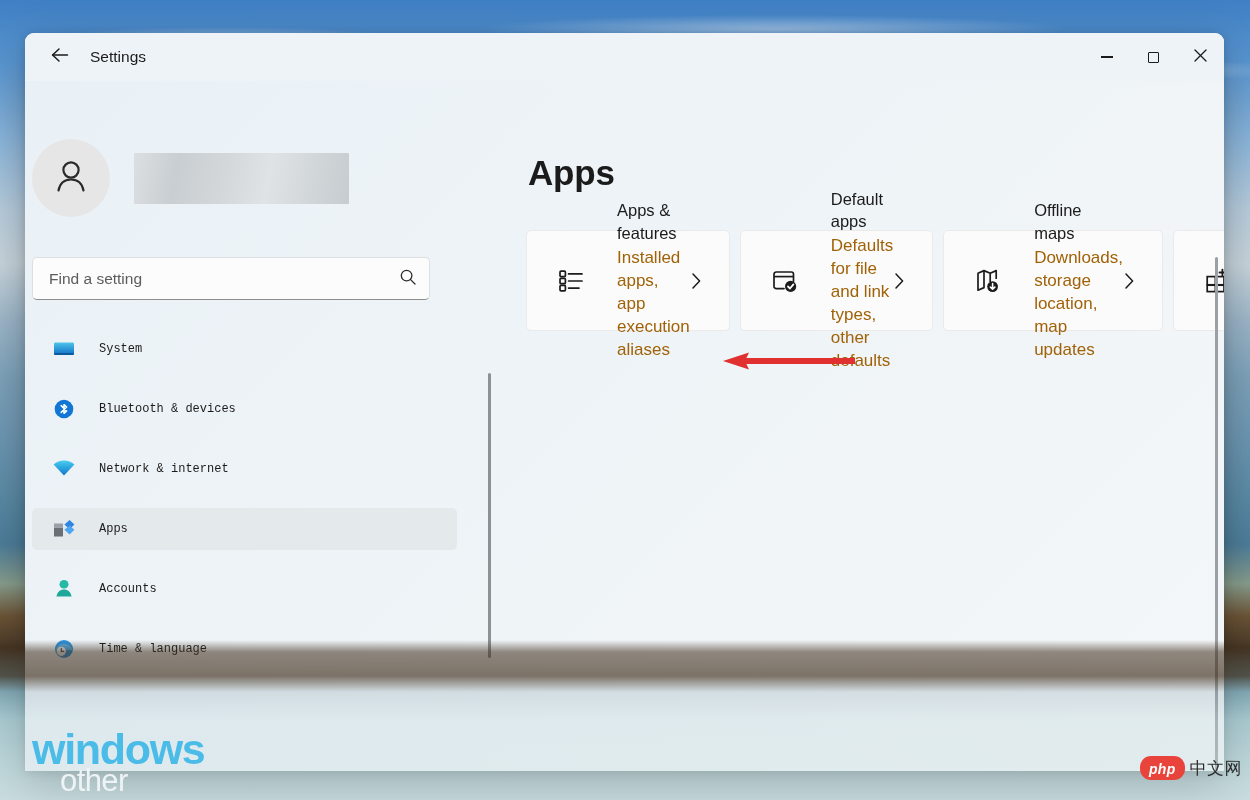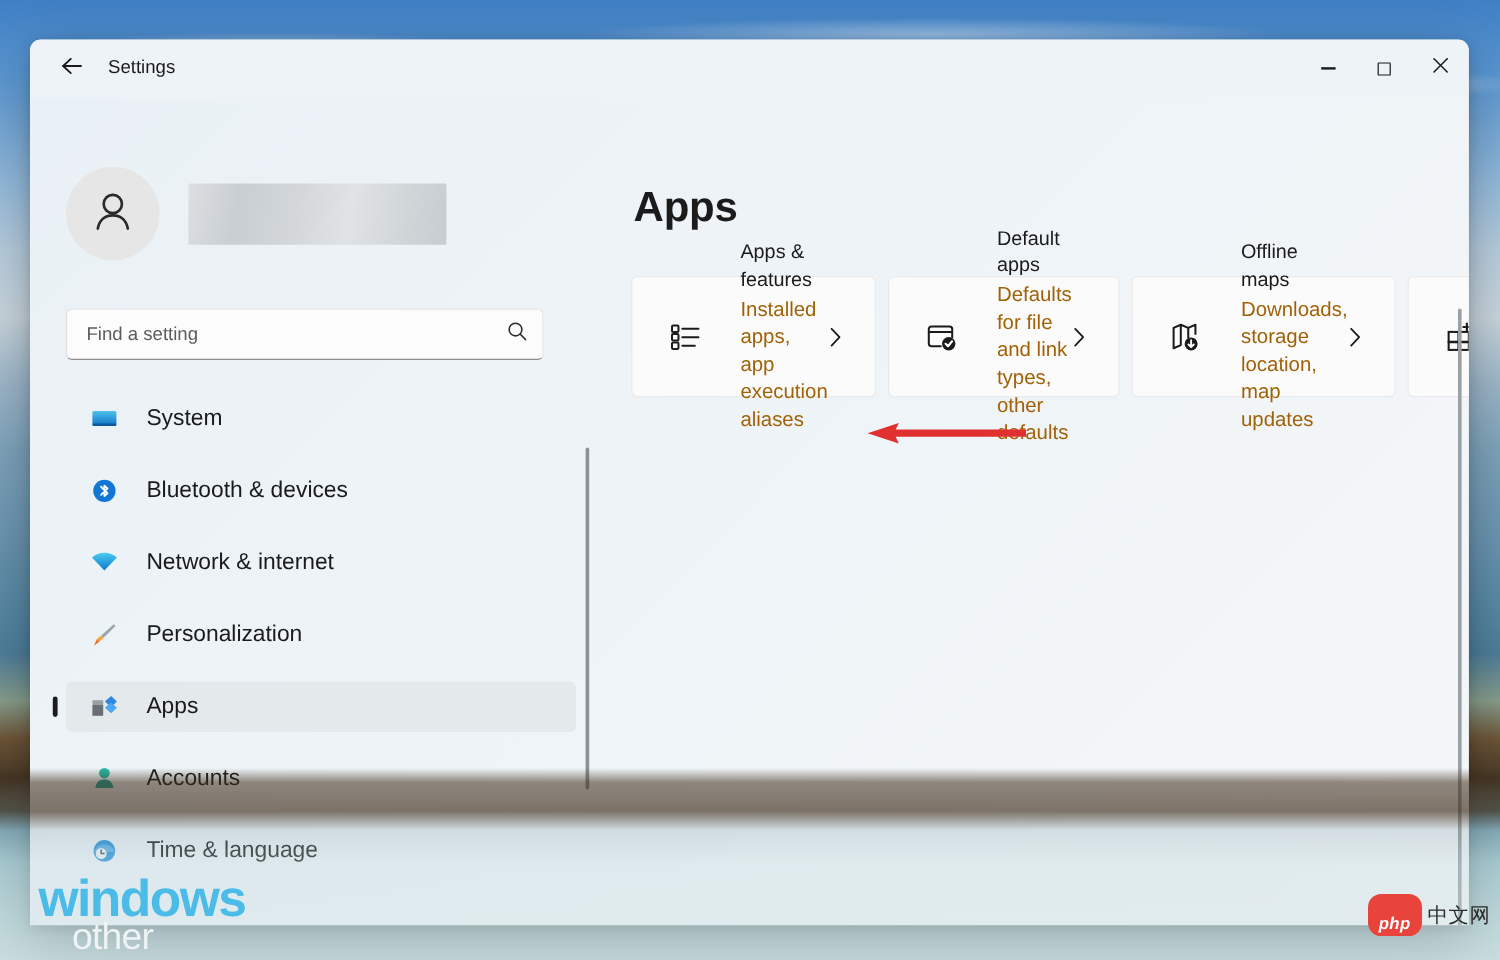--- a/index.html
+++ b/index.html
@@ -95,21 +95,21 @@
     gap: 5px;
     pointer-events: none;
     user-select: none;
   }
   #php-watermark .php-pill {
     background: #e8443c;
     color: #fff;
     font-size: 14px;
     font-weight: 700;
     font-style: italic;
-    padding: 16px 9px 3px;
+    padding: 5px 9px 3px;
     border-radius: 11px;
     letter-spacing: .3px;
   }
   #php-watermark .php-cn {
     color: #2b2b2b;
     font-size: 17px;
     letter-spacing: .5px;
   }
 
   
@@ -168,21 +168,21 @@
     display: flex;
     min-height: 0;
     background: linear-gradient(135deg, #eaf1f6 0%, #edf3f7 35%, #f1f5f8 70%, #f4f7f9 100%);
   }
 
   
   .sidebar {
     width: 478px;
     flex: 0 0 478px;
     position: relative;
-    padding-left: 30px;
+    padding-left: 7px;
     display: flex;
     flex-direction: column;
   }
 
   .profile {
     display: flex;
     align-items: center;
     margin-top: 58px;
     margin-left: 0;
   }
@@ -251,22 +251,23 @@
     border-radius: 2px;
     background: #1c1c1c;
   }
   .nav-icon {
     width: 26px; height: 22px;
     flex: 0 0 26px;
     display: flex; align-items: center; justify-content: center;
     margin-right: 22px;
   }
   .nav-label {
-    font-size: 19px;
+    font-size: 12px;
     color: #1b1b1b;
+    font-family: Liberation Mono, monospace;
   }
 
   .sidebar-scrollbar {
     position: absolute;
     left: 463px;
     top: 292px;
     width: 3px;
     height: 285px;
     border-radius: 2px;
     background: #8c9194;
@@ -454,30 +455,20 @@
                   <stop offset="0" stop-color="#48cdf0"></stop>
                       <stop offset="1" stop-color="#0f77cc"></stop>
                 </linearGradient>
                   </defs>
                 <path d="M12 16.5 L1.6 5.6 C4.5 2.9 8.1 1.6 12 1.6 C15.9 1.6 19.5 2.9 22.4 5.6 Z" fill="url(#g-wifi)"></path>
               </svg>
             </span>
             <span class="nav-label">Network &amp; internet</span>
           </div>
 
-          <div class="nav-item">
-            <span class="nav-icon">
-              <svg width="24" height="24" viewBox="0 0 24 24">
-                <path d="M19.8 3.2 L21.3 4.7 L11.3 14.4 L9.4 12.6 Z" fill="#9aa4ad"></path>
-                <path d="M9.4 12.6 L11.3 14.4 L7.8 17.8 L5.6 15.8 Z" fill="#f6a33c"></path>
-                <path d="M5.6 15.8 L7.8 17.8 L3.3 21.2 Z" fill="#e8712c"></path>
-              </svg>
-            </span>
-            <span class="nav-label">Personalization</span>
-          </div>
 
           <div class="nav-item active">
             <span class="nav-icon">
               <svg width="24" height="22" viewBox="0 0 24 22">
                 <rect x="2" y="9.5" width="9" height="9" fill="#6a6f74"></rect>
                 <rect x="2" y="5.5" width="9" height="4" fill="#9aa0a6"></rect>
                 <path d="M12.4 6.6 L17.6 2 L22.4 6.6 L17.6 11.3 Z" fill="#2e86e0"></path>
                 <path d="M12.4 11.8 L17.6 7.4 L22.4 11.8 L17.6 16.4 Z" fill="#4ea5f0"></path>
               </svg>
             </span>

